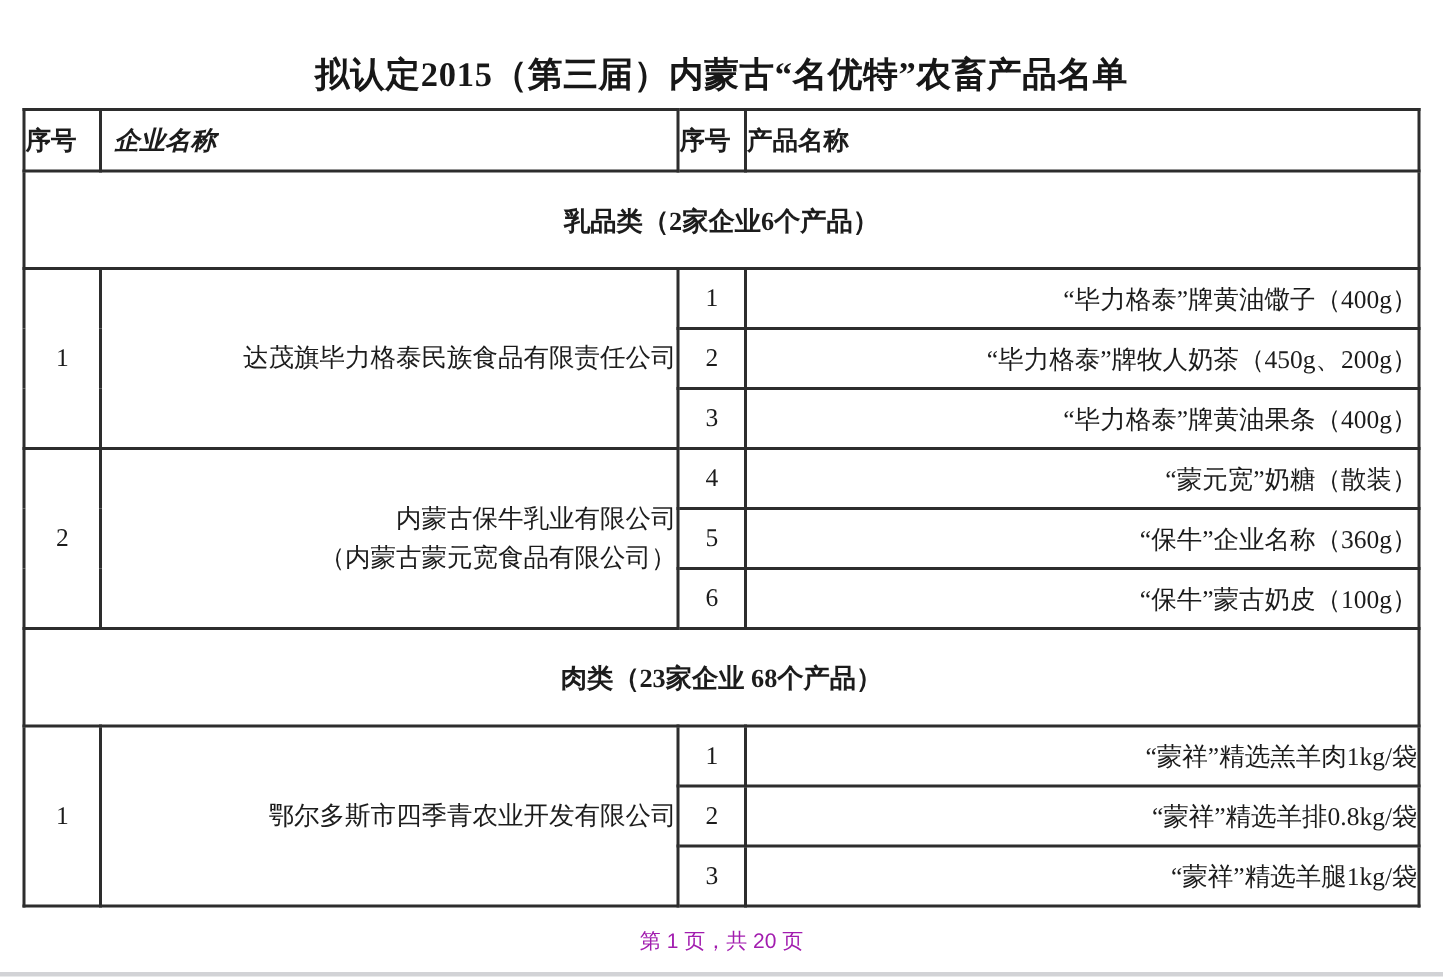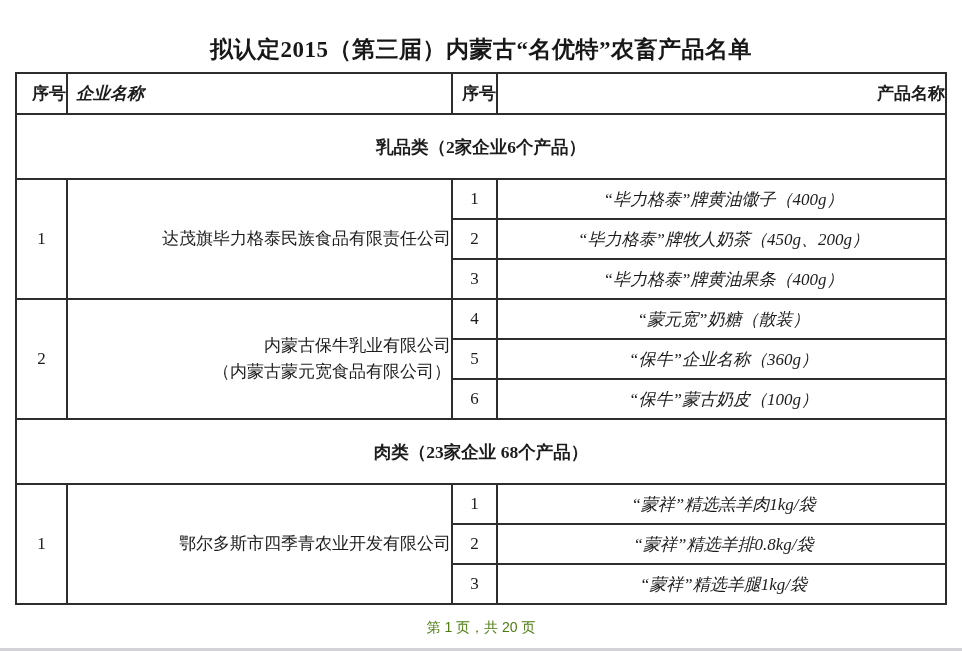--- a/index.html
+++ b/index.html
@@ -34,44 +34,44 @@
     border: 2px solid #2d2d2d;
     font-size: 17px;
     font-weight: normal;
     padding: 0;
     vertical-align: middle;
     overflow: hidden;
     white-space: nowrap;
   }
   tr.header-row th { height: 41px; font-weight: bold; }
   th.hdr-left { text-align: left; padding-left: 8px; font-style: italic; }
-  th.hdr-center { text-align: right; }
+  th.hdr-center { text-align: left; }
   tr.category-row td {
     height: 65px;
     font-weight: bold;
     text-align: center;
     font-size: 17.5px;
   }
   tr.product-row td { height: 40px; }
   td.num-cell { text-align: center; }
   td.company-cell {
     text-align: right;
     padding-left: 9px;
     line-height: 1.55;
     white-space: normal;
   }
-  td.product-cell { text-align: center; padding-left: 4px; font-style: italic; }
+  td.product-cell { text-align: right; padding-left: 4px; }
   .page-footer {
     position: absolute;
     left: 0; right: 0;
     bottom: 16px;
     text-align: center;
     font-family: "Liberation Sans", "DejaVu Sans", sans-serif;
     font-size: 14px;
-    color: #4d7c0f;
+    color: #a21caf;
   }
   .bottom-edge {
     position: absolute;
     left: 0; right: 0;
     bottom: 2px;
     height: 3px;
     background: #d2d3d6;
   }
 </style>
 </head>

